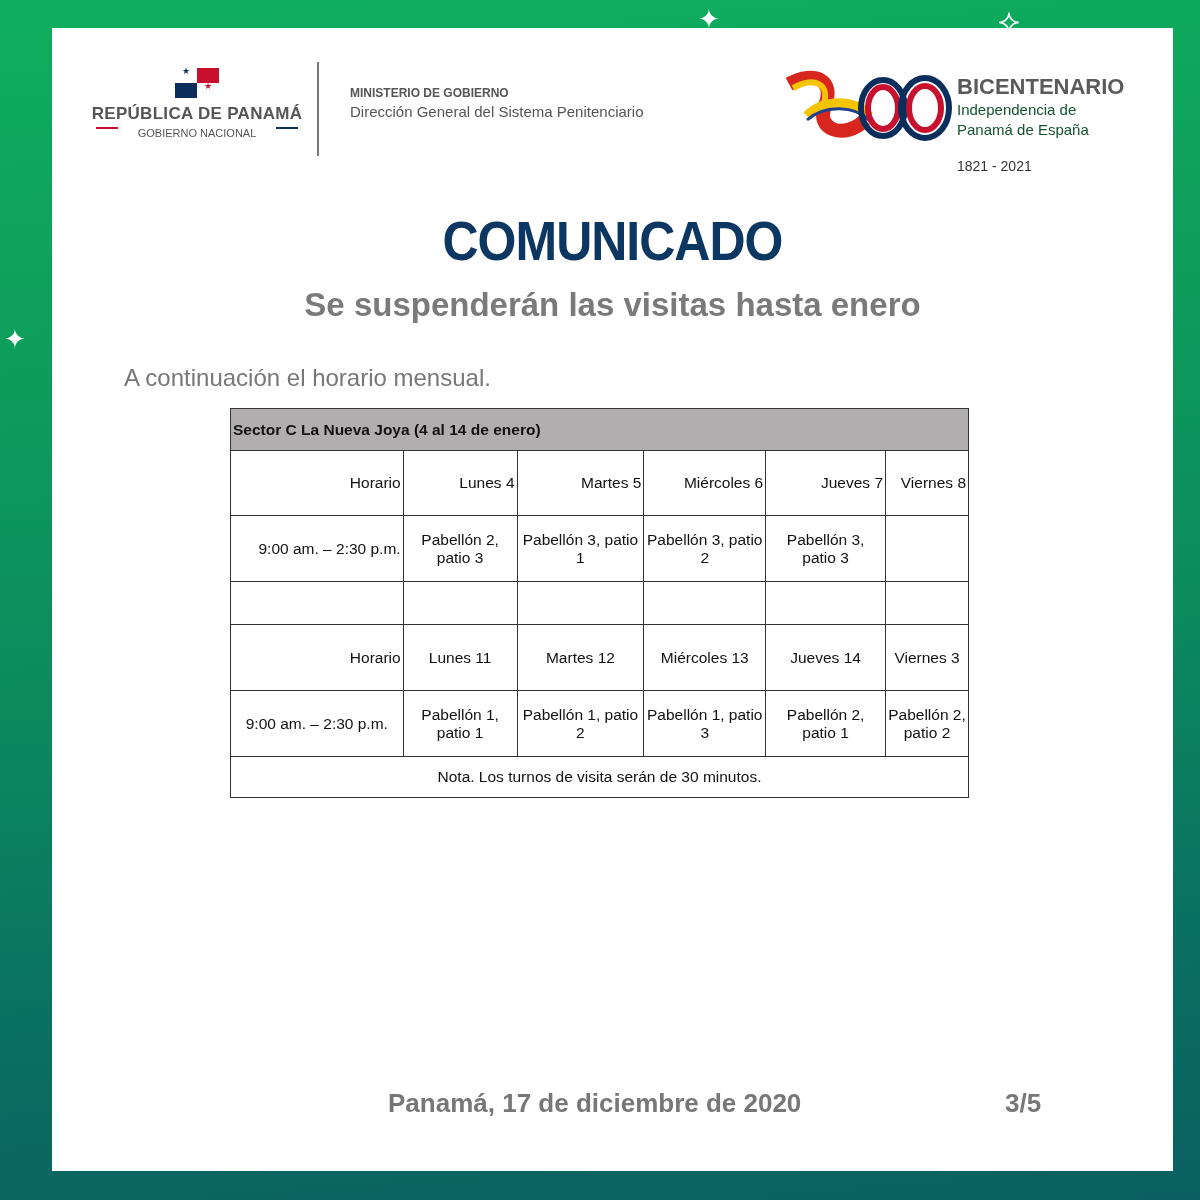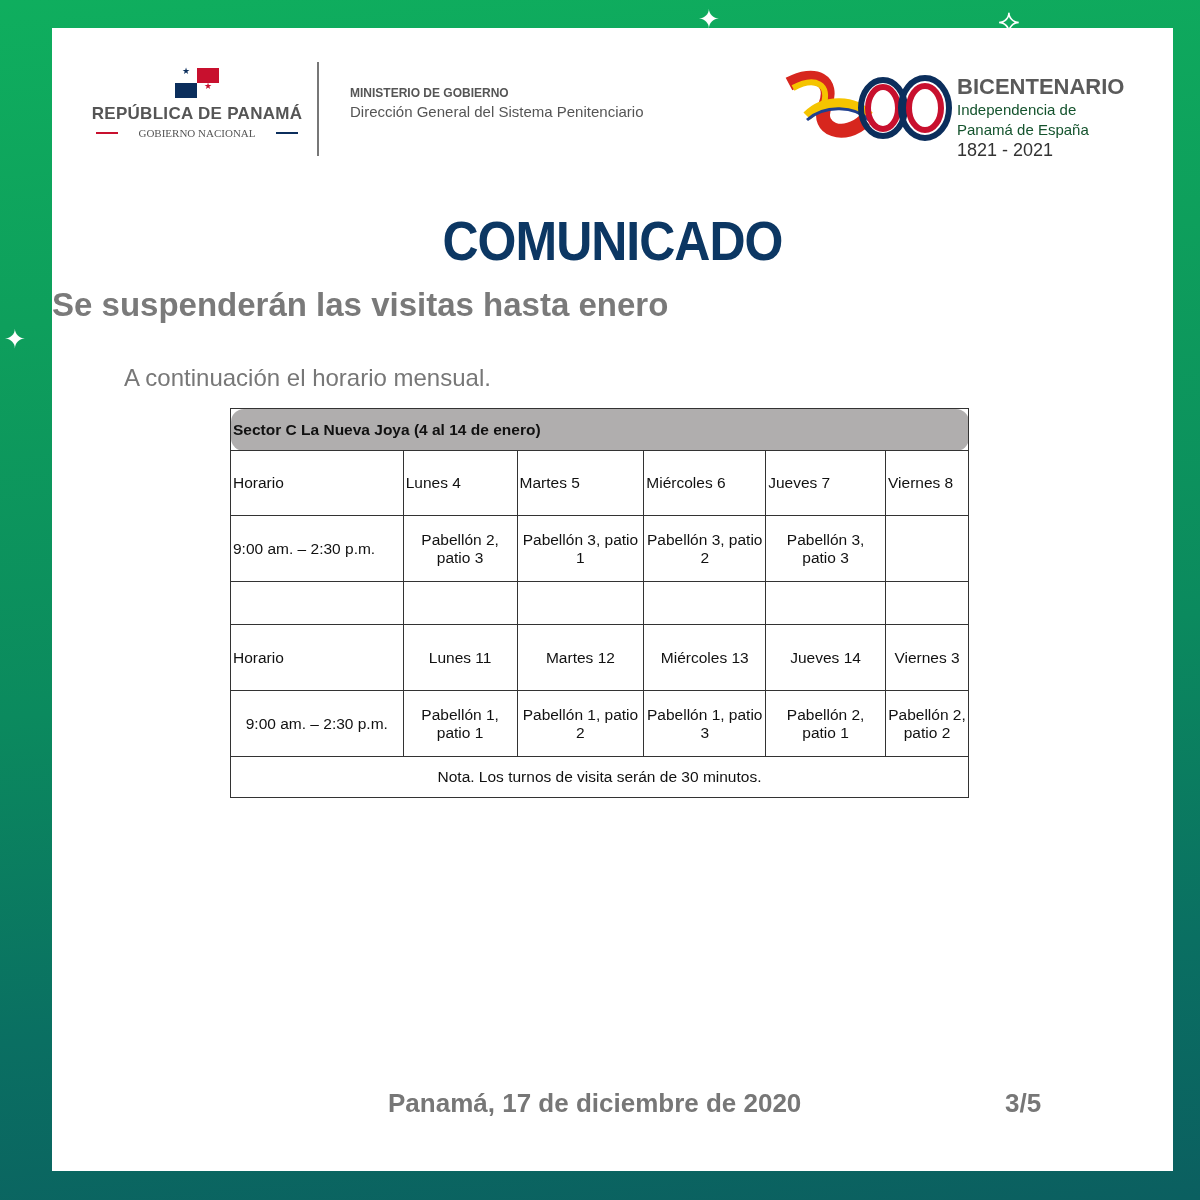--- a/index.html
+++ b/index.html
@@ -16,41 +16,41 @@
   }
   
   .hdr-left { position:absolute; left:20px; top:40px; width:250px; text-align:center; }
   .flag { width:44px; height:30px; margin:0 auto 6px; display:grid; grid-template-columns:1fr 1fr; grid-template-rows:1fr 1fr; }
   .flag div { position:relative; }
   .flag .w { background:#fff; }
   .flag .r { background:#c8102e; }
   .flag .b { background:#0b2e5c; }
   .flag .star { position:absolute; left:0; right:0; top:-2px; text-align:center; font-size:9px; }
   .rep { font-weight:bold; font-size:17px; color:#555; letter-spacing:0.3px; }
-  .gob { font-size:11px; color:#555; margin-top:3px; display:flex; align-items:center; justify-content:center; gap:20px;font-family:Liberation Serif, serif; }
+  .gob { font-size:11px; color:#555; margin-top:3px; display:flex; justify-content:center; gap:20px; }
   .gob .ln { display:inline-block; width:22px; height:2px; }
   .vsep { position:absolute; left:265px; top:34px; width:2px; height:94px; background:#777; }
   .hdr-mid { position:absolute; left:298px; top:58px; }
   .min { font-weight:bold; font-size:12px; color:#555; }
   .dir { font-size:15px; color:#555; margin-top:3px; }
   .hdr-right { position:absolute; left:733px; top:38px; width:370px; height:100px; }
   .bic-text { position:absolute; left:172px; top:8px; }
   .bic { font-weight:bold; font-size:22px; color:#5a5a5a; }
   .ind { font-size:15px; color:#14532d; line-height:20px; }
-  .yrs { font-size:18px; color:#333; margin-top:0; }
+  .yrs { font-size:14px; color:#333; margin-top:18px; }
   
   .title { position:absolute; left:0; right:0; top:184px; text-align:center; font-weight:bold; font-size:50px; color:#0c3763; letter-spacing:-1px; transform:scaleY(1.1); }
-  .subtitle { position:absolute; left:0; right:0; top:258px; text-align:left; font-weight:bold; font-size:33px; color:#7a7a7a; }
+  .subtitle { position:absolute; left:0; right:0; top:258px; text-align:center; font-weight:bold; font-size:33px; color:#7a7a7a; }
   .intro { position:absolute; left:72px; top:336px; font-size:24px; color:#777; }
   
   table.sched { position:absolute; left:178px; top:380px; width:739px; border-collapse:collapse; font-size:15.5px; color:#111; }
   table.sched td { border:1.5px solid #333; padding:2px 2px; vertical-align:middle; }
-  .t-head td { background:#b0aeae; font-weight:bold; height:37px; text-align:left;border-radius:13px; }
+  .t-head td { background:#b0aeae; font-weight:bold; height:37px; text-align:left; }
   .c { text-align:center; }
-  .l { text-align:left;margin-left:6px; }
+  .l { text-align:right;margin-left:6px; }
   .r60 td { height:60px; }
   .r38 td { height:38px; }
   .r62 td { height:61px; }
   .note td { font-weight:normal; height:36px;text-align:center; }
   
   .date { position:absolute; left:336px; top:1060px; font-weight:bold; font-size:26px; color:#777; }
   .page { position:absolute; left:953px; top:1060px; font-weight:bold; font-size:26px; color:#777; }
 </style>
 </head>
 <body>

